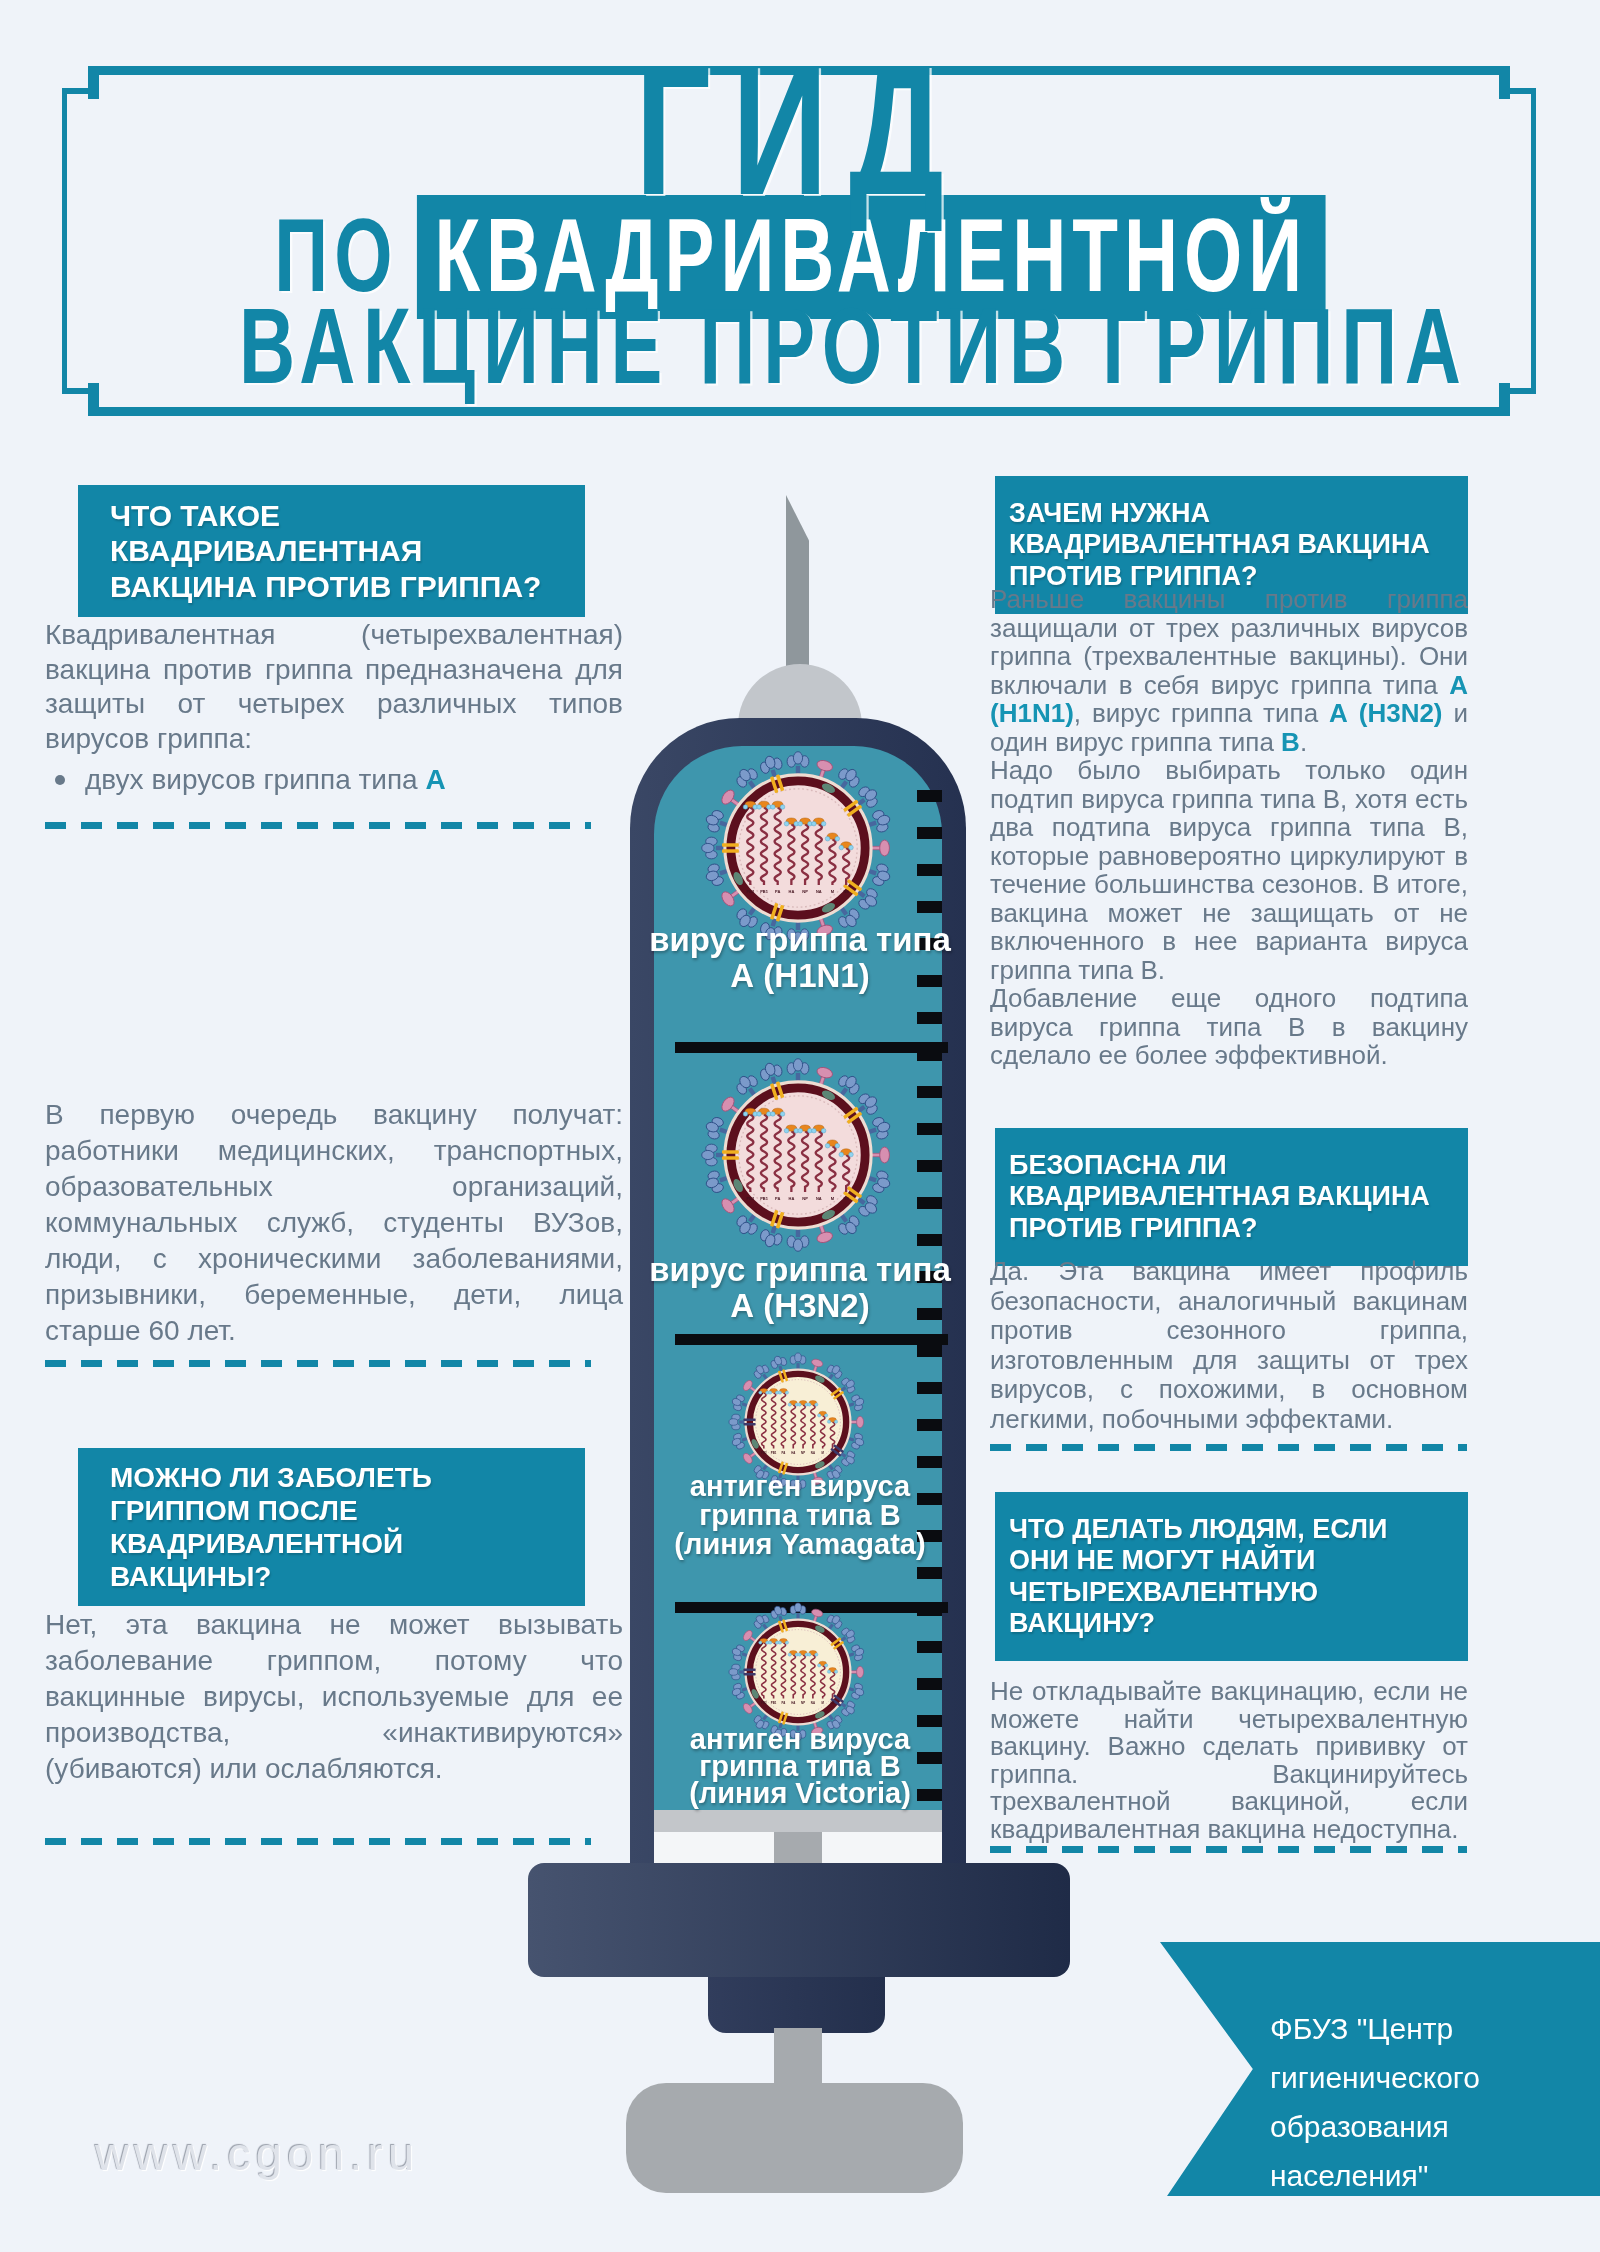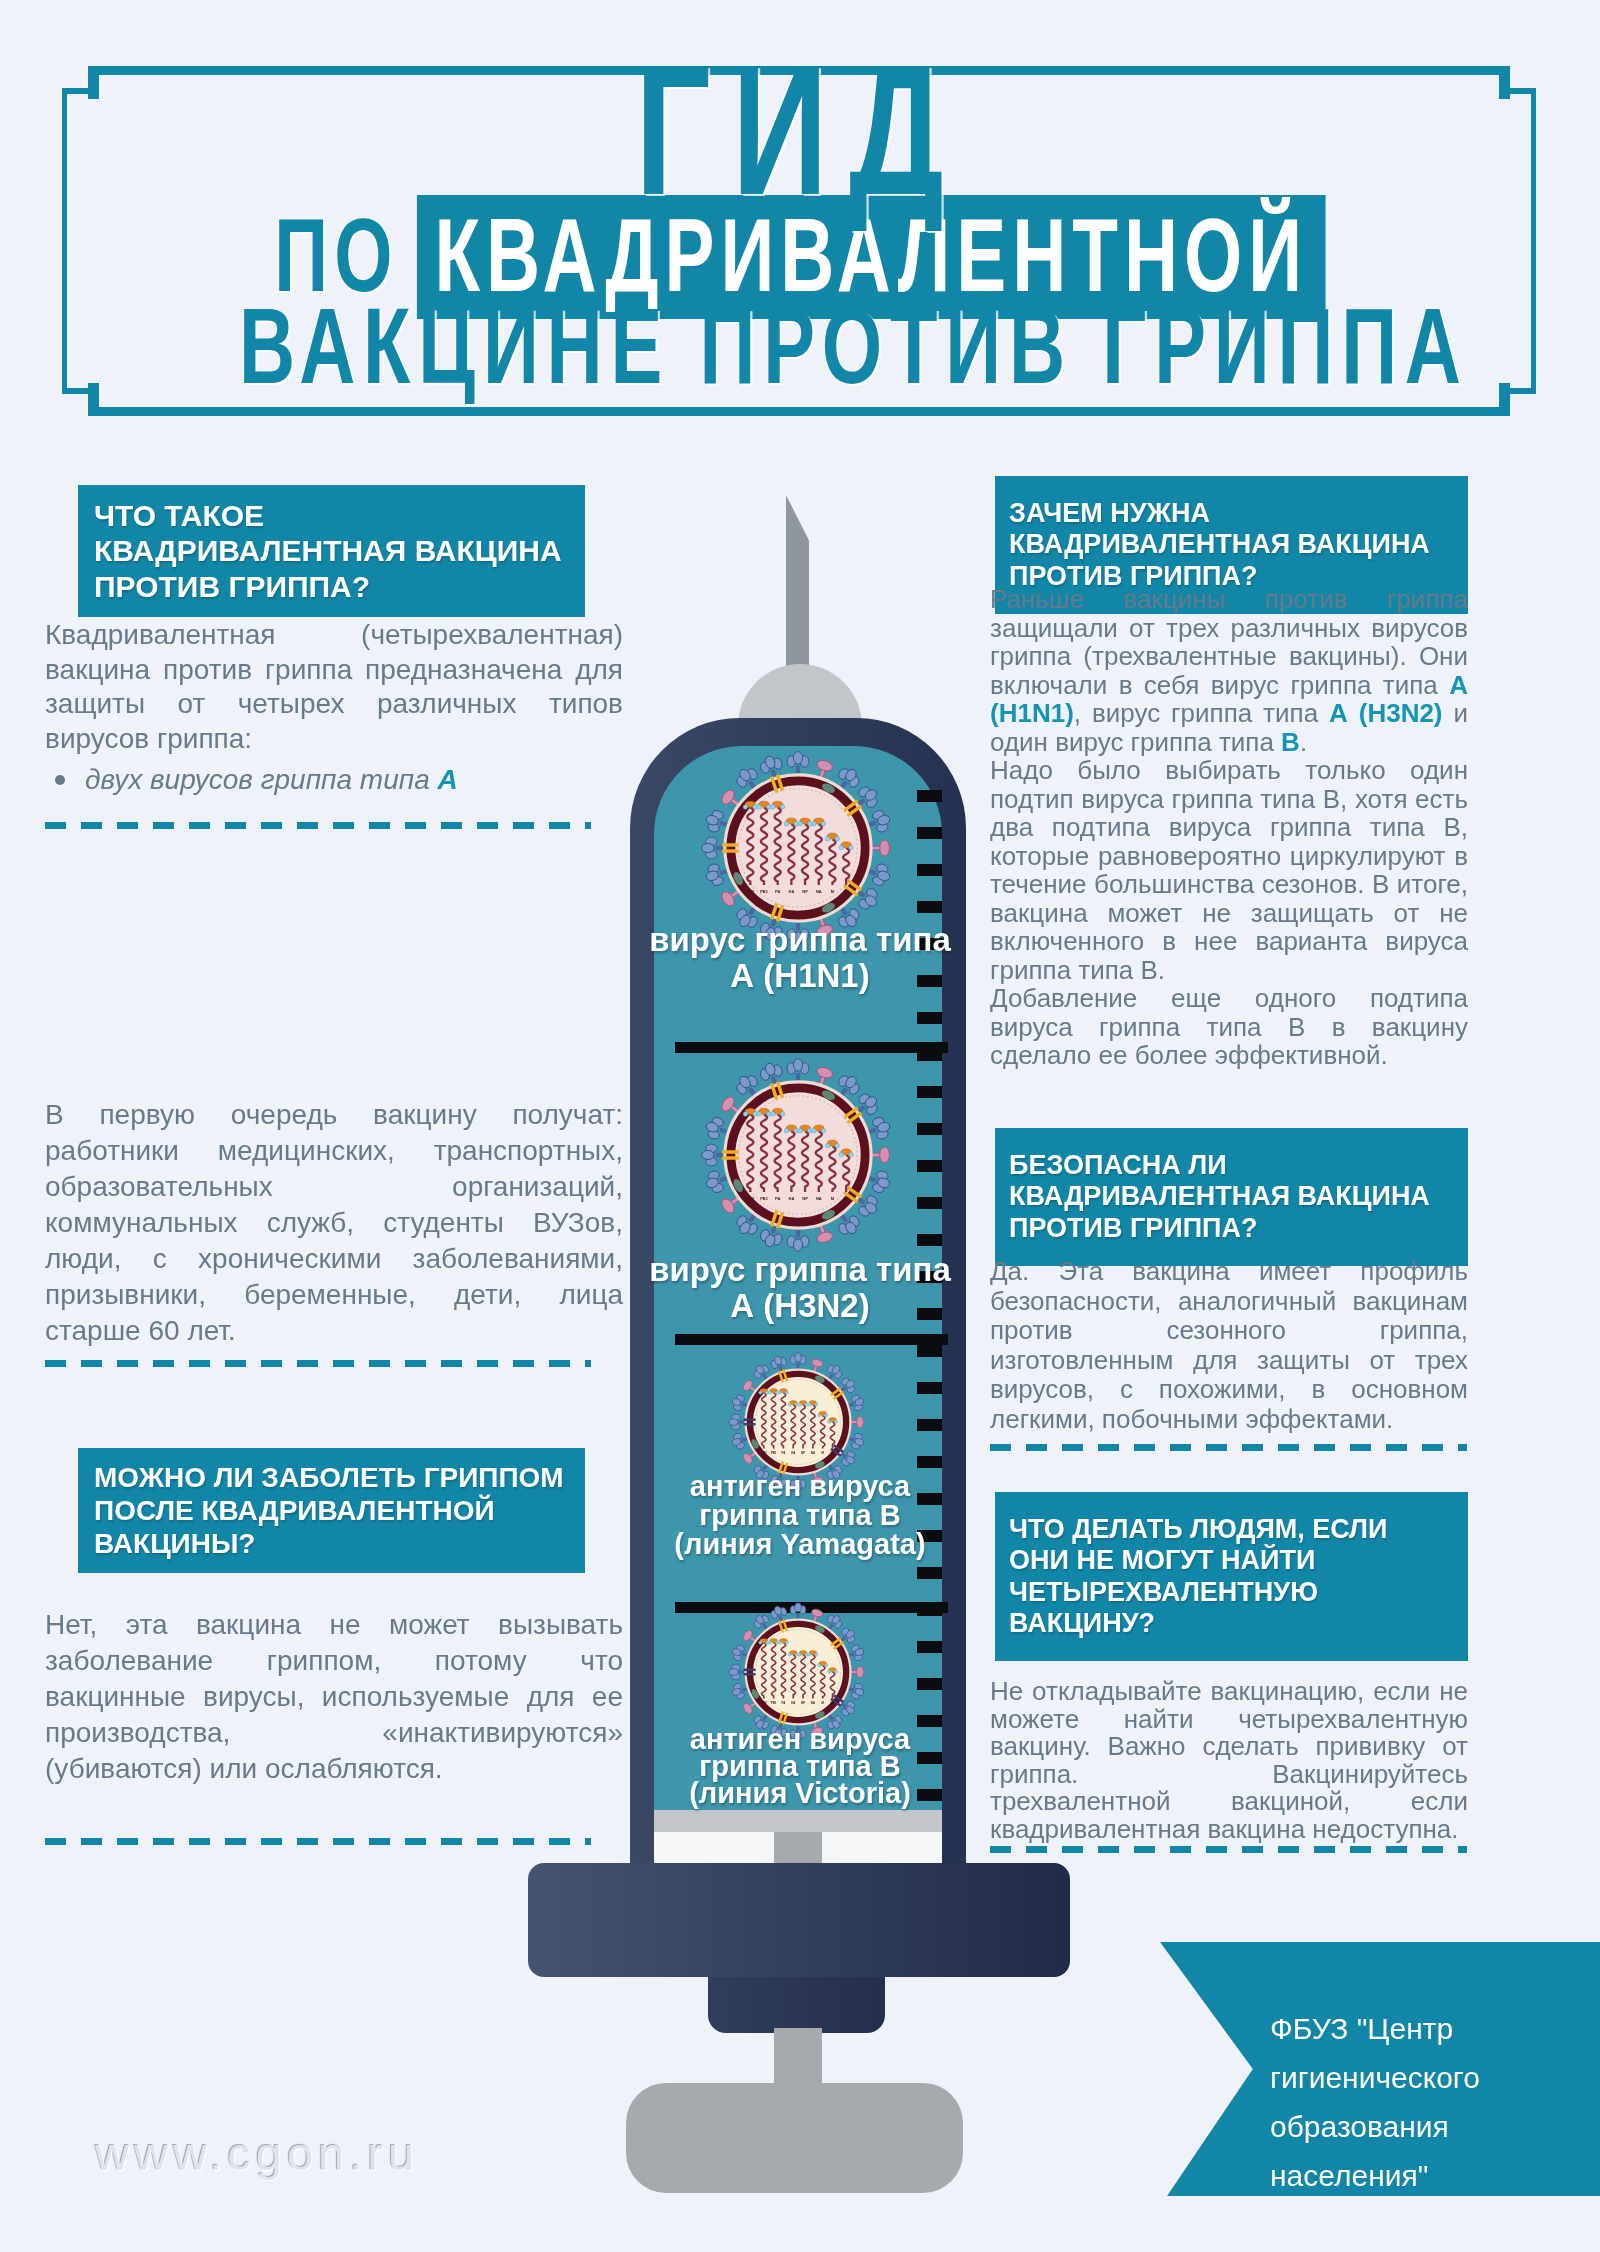--- a/index.html
+++ b/index.html
@@ -16,28 +16,28 @@
   .title-line{position:absolute;left:0;width:1600px;text-align:center;color:var(--accent);font-weight:bold;white-space:nowrap;text-shadow:3px 2px 0 rgba(255,255,255,.75);}
   .cond{display:inline-block;transform:scaleX(.72);transform-origin:50% 50%;}
   .t-line1{top:38px;font-size:185px;line-height:185px;letter-spacing:.16em;}
   .t-line2{top:200px;font-size:104px;line-height:110px;letter-spacing:.08em;}
   .t-line3{top:292px;font-size:108px;line-height:108px;letter-spacing:.1em;}
   .t2-prefix{margin-right:26px;}
   .t2-chip{background:var(--accent);color:#fff;padding:2px 24px 6px;text-shadow:none;}
 
   
   .qa-header{position:absolute;background:var(--accent);color:#fff;font-weight:bold;text-transform:uppercase;text-shadow:1px 2px 2px rgba(0,0,0,.18);}
-  .qa-header.lh{left:78px;width:507px;font-size:30px;line-height:1.18;padding:13px 16px;}
+  .qa-header.lh{left:78px;width:507px;font-size:30px;line-height:1.18;padding:13px 32px;}
   .qa-header.rh{left:995px;width:473px;font-size:27px;line-height:1.16;padding:22px 14px;}
   .qa-body{position:absolute;color:var(--body-text);text-align:justify;}
   .qa-body.lb{left:45px;width:578px;font-size:28px;line-height:34.5px;}
   .qa-body.rb{left:990px;width:478px;font-size:26px;line-height:28.5px;}
   .qa-body p{margin:0;}
   .acc{color:var(--accent-bright);font-weight:bold;}
-  ul.bullets{list-style:none;margin-top:6px;font-style:italic;}
+  ul.bullets{list-style:none;margin-top:6px;}
   ul.bullets li{position:relative;padding-left:40px;line-height:36px;text-align:left;}
   ul.bullets li::before{content:'';position:absolute;left:10px;top:13px;width:10px;height:10px;border-radius:50%;background:var(--body-text);}
   .dash{position:absolute;height:7px;background:repeating-linear-gradient(90deg,var(--accent) 0 21px,transparent 21px 36px);}
   .dash.ld{left:45px;width:546px;}
   .dash.rd{left:990px;width:477px;}
 
   
   .needle{position:absolute;left:786px;top:495px;width:23px;height:175px;background:#8f979c;clip-path:polygon(0 0,100% 26%,100% 100%,0 100%);}
   .dome{position:absolute;left:738px;top:664px;width:124px;height:88px;background:#c2c6cb;border-radius:62px 62px 0 0;}
   .barrel-outer{position:absolute;left:630px;top:718px;width:336px;height:1145px;background:linear-gradient(90deg,#3a4765,#253150);border-radius:110px 110px 0 0;}

